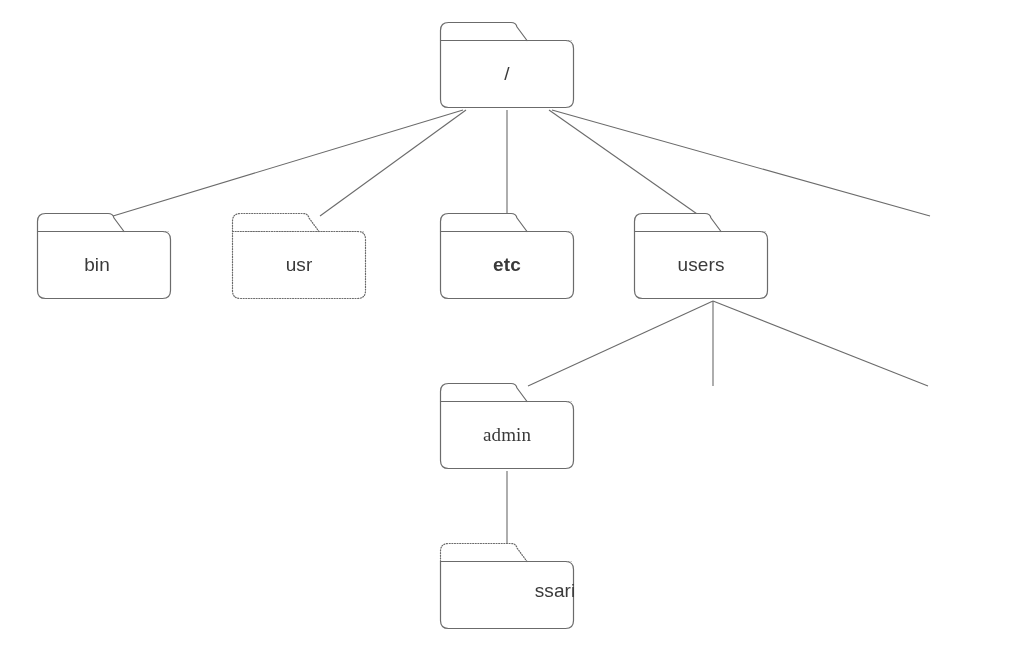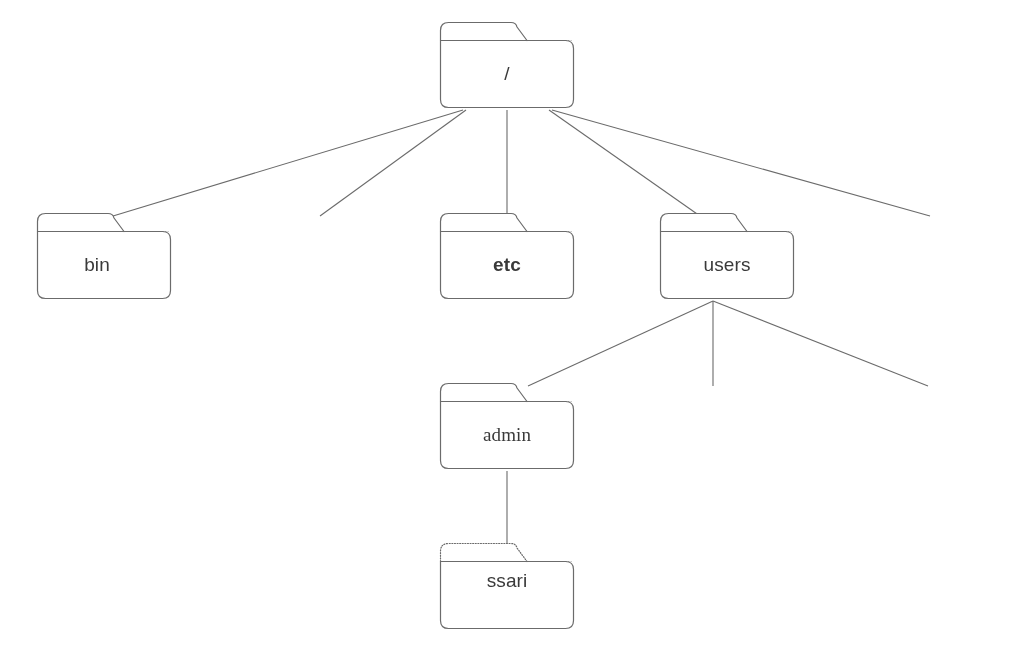--- a/index.html
+++ b/index.html
@@ -84,31 +84,41 @@
       <div class="folder" style="left: 25px; top: 213px; width: 120px; height: 86px; margin-left: 12px;">
         <svg width="134" height="86" viewBox="0 0 134 86">
           <path d="M 0.5,18.5 L 0.5,8.5 Q 0.5,0.5 8.5,0.5 L 71,0.5 Q 76,0.5 77,5 L 87,18.5 L 0.5,18.5 Z" fill="#ffffff" stroke="none"></path>
           <path d="M 0.5,18.5 L 125.5,18.5 Q 133.5,18.5 133.5,26.5 L 133.5,77.5 Q 133.5,85.5 125.5,85.5 L 8.5,85.5 Q 0.5,85.5 0.5,77.5 Z" fill="#ffffff" stroke="none"></path>
           <path d="M 0.5,18.5 L 0.5,8.5 Q 0.5,0.5 8.5,0.5 L 71,0.5 Q 76,0.5 77,5 L 87,18.5" fill="none" stroke="#6b6b6b" stroke-width="1.2" stroke-linejoin="round" stroke-linecap="round" shape-rendering="geometricPrecision"></path>
           <line x1="1" y1="18.5" x2="133" y2="18.5" stroke="#a8a8a8" stroke-width="1" stroke-dasharray="1,1.4"></line>
           <path d="M 0.5,18.5 L 125.5,18.5 Q 133.5,18.5 133.5,26.5 L 133.5,77.5 Q 133.5,85.5 125.5,85.5 L 8.5,85.5 Q 0.5,85.5 0.5,77.5 Z" fill="none" stroke="#6b6b6b" stroke-width="1.2" stroke-linejoin="round" stroke-linecap="round" shape-rendering="geometricPrecision"></path>
         </svg>
         <div class="folder-label" style="top: 42px;">bin</div>
       </div>
+      <div class="folder" style="left: 232px; top: 213px; width: 134px; height: 86px;">
+        <svg width="134" height="86" viewBox="0 0 134 86">
+          <path d="M 0.5,18.5 L 0.5,8.5 Q 0.5,0.5 8.5,0.5 L 71,0.5 Q 76,0.5 77,5 L 87,18.5 L 0.5,18.5 Z" fill="#ffffff" stroke="none"></path>
+          <path d="M 0.5,18.5 L 125.5,18.5 Q 133.5,18.5 133.5,26.5 L 133.5,77.5 Q 133.5,85.5 125.5,85.5 L 8.5,85.5 Q 0.5,85.5 0.5,77.5 Z" fill="#ffffff" stroke="none"></path>
+          <path d="M 0.5,18.5 L 0.5,8.5 Q 0.5,0.5 8.5,0.5 L 71,0.5 Q 76,0.5 77,5 L 87,18.5" fill="none" stroke="#6b6b6b" stroke-width="1.2" stroke-dasharray="1,1.6" stroke-linejoin="round" stroke-linecap="round" shape-rendering="geometricPrecision"></path>
+          <line x1="1" y1="18.5" x2="133" y2="18.5" stroke="#a8a8a8" stroke-width="1" stroke-dasharray="1,1.4"></line>
+          <path d="M 0.5,18.5 L 125.5,18.5 Q 133.5,18.5 133.5,26.5 L 133.5,77.5 Q 133.5,85.5 125.5,85.5 L 8.5,85.5 Q 0.5,85.5 0.5,77.5 Z" fill="none" stroke="#6b6b6b" stroke-width="1.2" stroke-dasharray="1,1.6" stroke-linejoin="round" stroke-linecap="round" shape-rendering="geometricPrecision"></path>
+        </svg>
+        <div class="folder-label" style="top: 42px;">usr</div>
+      </div>
       <div class="folder" style="left: 440px; top: 213px; width: 134px; height: 86px;">
         <svg width="134" height="86" viewBox="0 0 134 86">
           <path d="M 0.5,18.5 L 0.5,8.5 Q 0.5,0.5 8.5,0.5 L 71,0.5 Q 76,0.5 77,5 L 87,18.5 L 0.5,18.5 Z" fill="#ffffff" stroke="none"></path>
           <path d="M 0.5,18.5 L 125.5,18.5 Q 133.5,18.5 133.5,26.5 L 133.5,77.5 Q 133.5,85.5 125.5,85.5 L 8.5,85.5 Q 0.5,85.5 0.5,77.5 Z" fill="#ffffff" stroke="none"></path>
           <path d="M 0.5,18.5 L 0.5,8.5 Q 0.5,0.5 8.5,0.5 L 71,0.5 Q 76,0.5 77,5 L 87,18.5" fill="none" stroke="#6b6b6b" stroke-width="1.2" stroke-linejoin="round" stroke-linecap="round" shape-rendering="geometricPrecision"></path>
           <line x1="1" y1="18.5" x2="133" y2="18.5" stroke="#a8a8a8" stroke-width="1" stroke-dasharray="1,1.4"></line>
           <path d="M 0.5,18.5 L 125.5,18.5 Q 133.5,18.5 133.5,26.5 L 133.5,77.5 Q 133.5,85.5 125.5,85.5 L 8.5,85.5 Q 0.5,85.5 0.5,77.5 Z" fill="none" stroke="#6b6b6b" stroke-width="1.2" stroke-linejoin="round" stroke-linecap="round" shape-rendering="geometricPrecision"></path>
         </svg>
         <div class="folder-label" style="top: 42px; font-weight: bold;">etc</div>
       </div>
-      <div class="folder" style="left: 660px; top: 213px; width: 134px; height: 86px;">
+      <div class="folder" style="left: 634px; top: 213px; width: 134px; height: 86px;">
         <svg width="134" height="86" viewBox="0 0 134 86">
           <path d="M 0.5,18.5 L 0.5,8.5 Q 0.5,0.5 8.5,0.5 L 71,0.5 Q 76,0.5 77,5 L 87,18.5 L 0.5,18.5 Z" fill="#ffffff" stroke="none"></path>
           <path d="M 0.5,18.5 L 125.5,18.5 Q 133.5,18.5 133.5,26.5 L 133.5,77.5 Q 133.5,85.5 125.5,85.5 L 8.5,85.5 Q 0.5,85.5 0.5,77.5 Z" fill="#ffffff" stroke="none"></path>
           <path d="M 0.5,18.5 L 0.5,8.5 Q 0.5,0.5 8.5,0.5 L 71,0.5 Q 76,0.5 77,5 L 87,18.5" fill="none" stroke="#6b6b6b" stroke-width="1.2" stroke-linejoin="round" stroke-linecap="round" shape-rendering="geometricPrecision"></path>
           <line x1="1" y1="18.5" x2="133" y2="18.5" stroke="#a8a8a8" stroke-width="1" stroke-dasharray="1,1.4"></line>
           <path d="M 0.5,18.5 L 125.5,18.5 Q 133.5,18.5 133.5,26.5 L 133.5,77.5 Q 133.5,85.5 125.5,85.5 L 8.5,85.5 Q 0.5,85.5 0.5,77.5 Z" fill="none" stroke="#6b6b6b" stroke-width="1.2" stroke-linejoin="round" stroke-linecap="round" shape-rendering="geometricPrecision"></path>
         </svg>
         <div class="folder-label" style="top: 42px;">users</div>
       </div>
       <div class="folder" style="left: 440px; top: 383px; width: 134px; height: 86px;">
@@ -122,16 +132,16 @@
         <div class="folder-label" style="top: 42px; font-family: Liberation Serif, serif;">admin</div>
       </div>
       <div class="folder" style="left: 440px; top: 543px; width: 134px; height: 86px;">
         <svg width="134" height="86" viewBox="0 0 134 86">
           <path d="M 0.5,18.5 L 0.5,8.5 Q 0.5,0.5 8.5,0.5 L 71,0.5 Q 76,0.5 77,5 L 87,18.5 L 0.5,18.5 Z" fill="#ffffff" stroke="none"></path>
           <path d="M 0.5,18.5 L 125.5,18.5 Q 133.5,18.5 133.5,26.5 L 133.5,77.5 Q 133.5,85.5 125.5,85.5 L 8.5,85.5 Q 0.5,85.5 0.5,77.5 Z" fill="#ffffff" stroke="none"></path>
           <path d="M 0.5,18.5 L 0.5,8.5 Q 0.5,0.5 8.5,0.5 L 71,0.5 Q 76,0.5 77,5 L 87,18.5" fill="none" stroke="#6b6b6b" stroke-width="1.2" stroke-dasharray="1,1.6" stroke-linejoin="round" stroke-linecap="round" shape-rendering="geometricPrecision"></path>
           <line x1="1" y1="18.5" x2="133" y2="18.5" stroke="#a8a8a8" stroke-width="1" stroke-dasharray="1,1.4"></line>
           <path d="M 0.5,18.5 L 125.5,18.5 Q 133.5,18.5 133.5,26.5 L 133.5,77.5 Q 133.5,85.5 125.5,85.5 L 8.5,85.5 Q 0.5,85.5 0.5,77.5 Z" fill="none" stroke="#6b6b6b" stroke-width="1.2" stroke-linejoin="round" stroke-linecap="round" shape-rendering="geometricPrecision"></path>
         </svg>
-        <div class="folder-label" style="top: 28px;">ssari</div>
+        <div class="folder-label" style="top: 38px; padding-left: 48px;">ssari</div>
       </div>
     </div>
 </div>
 
 </body></html>

